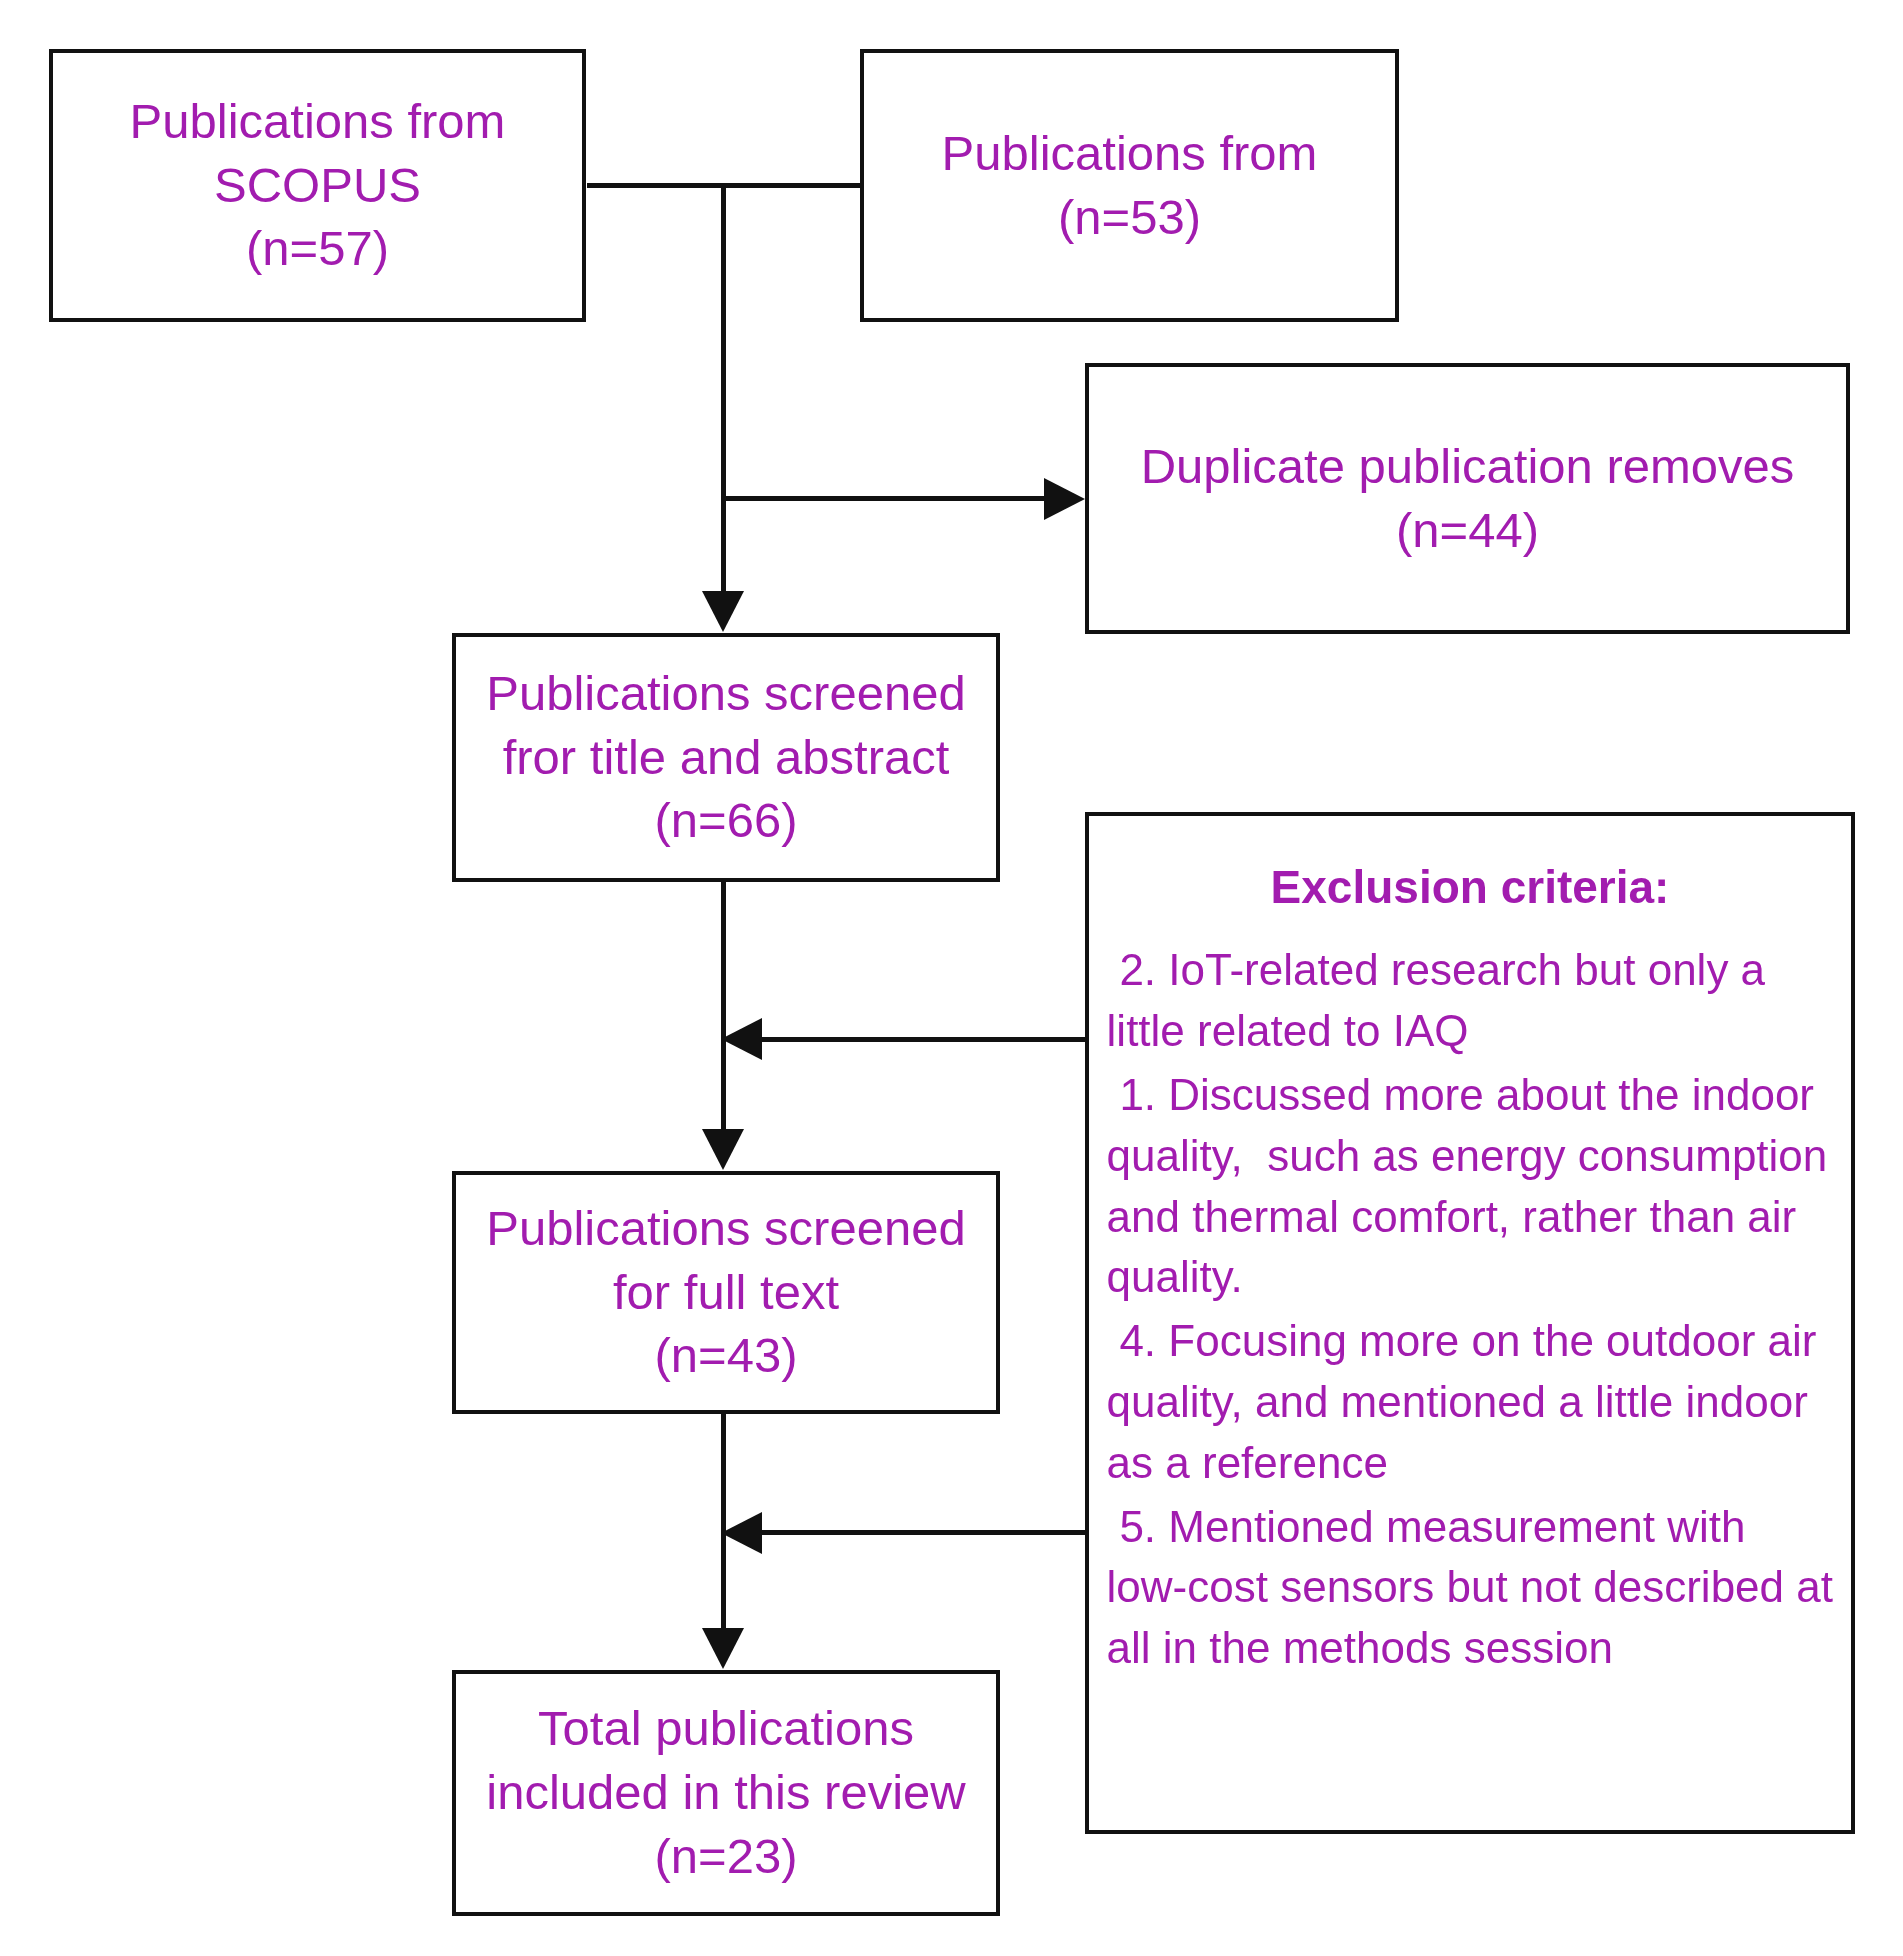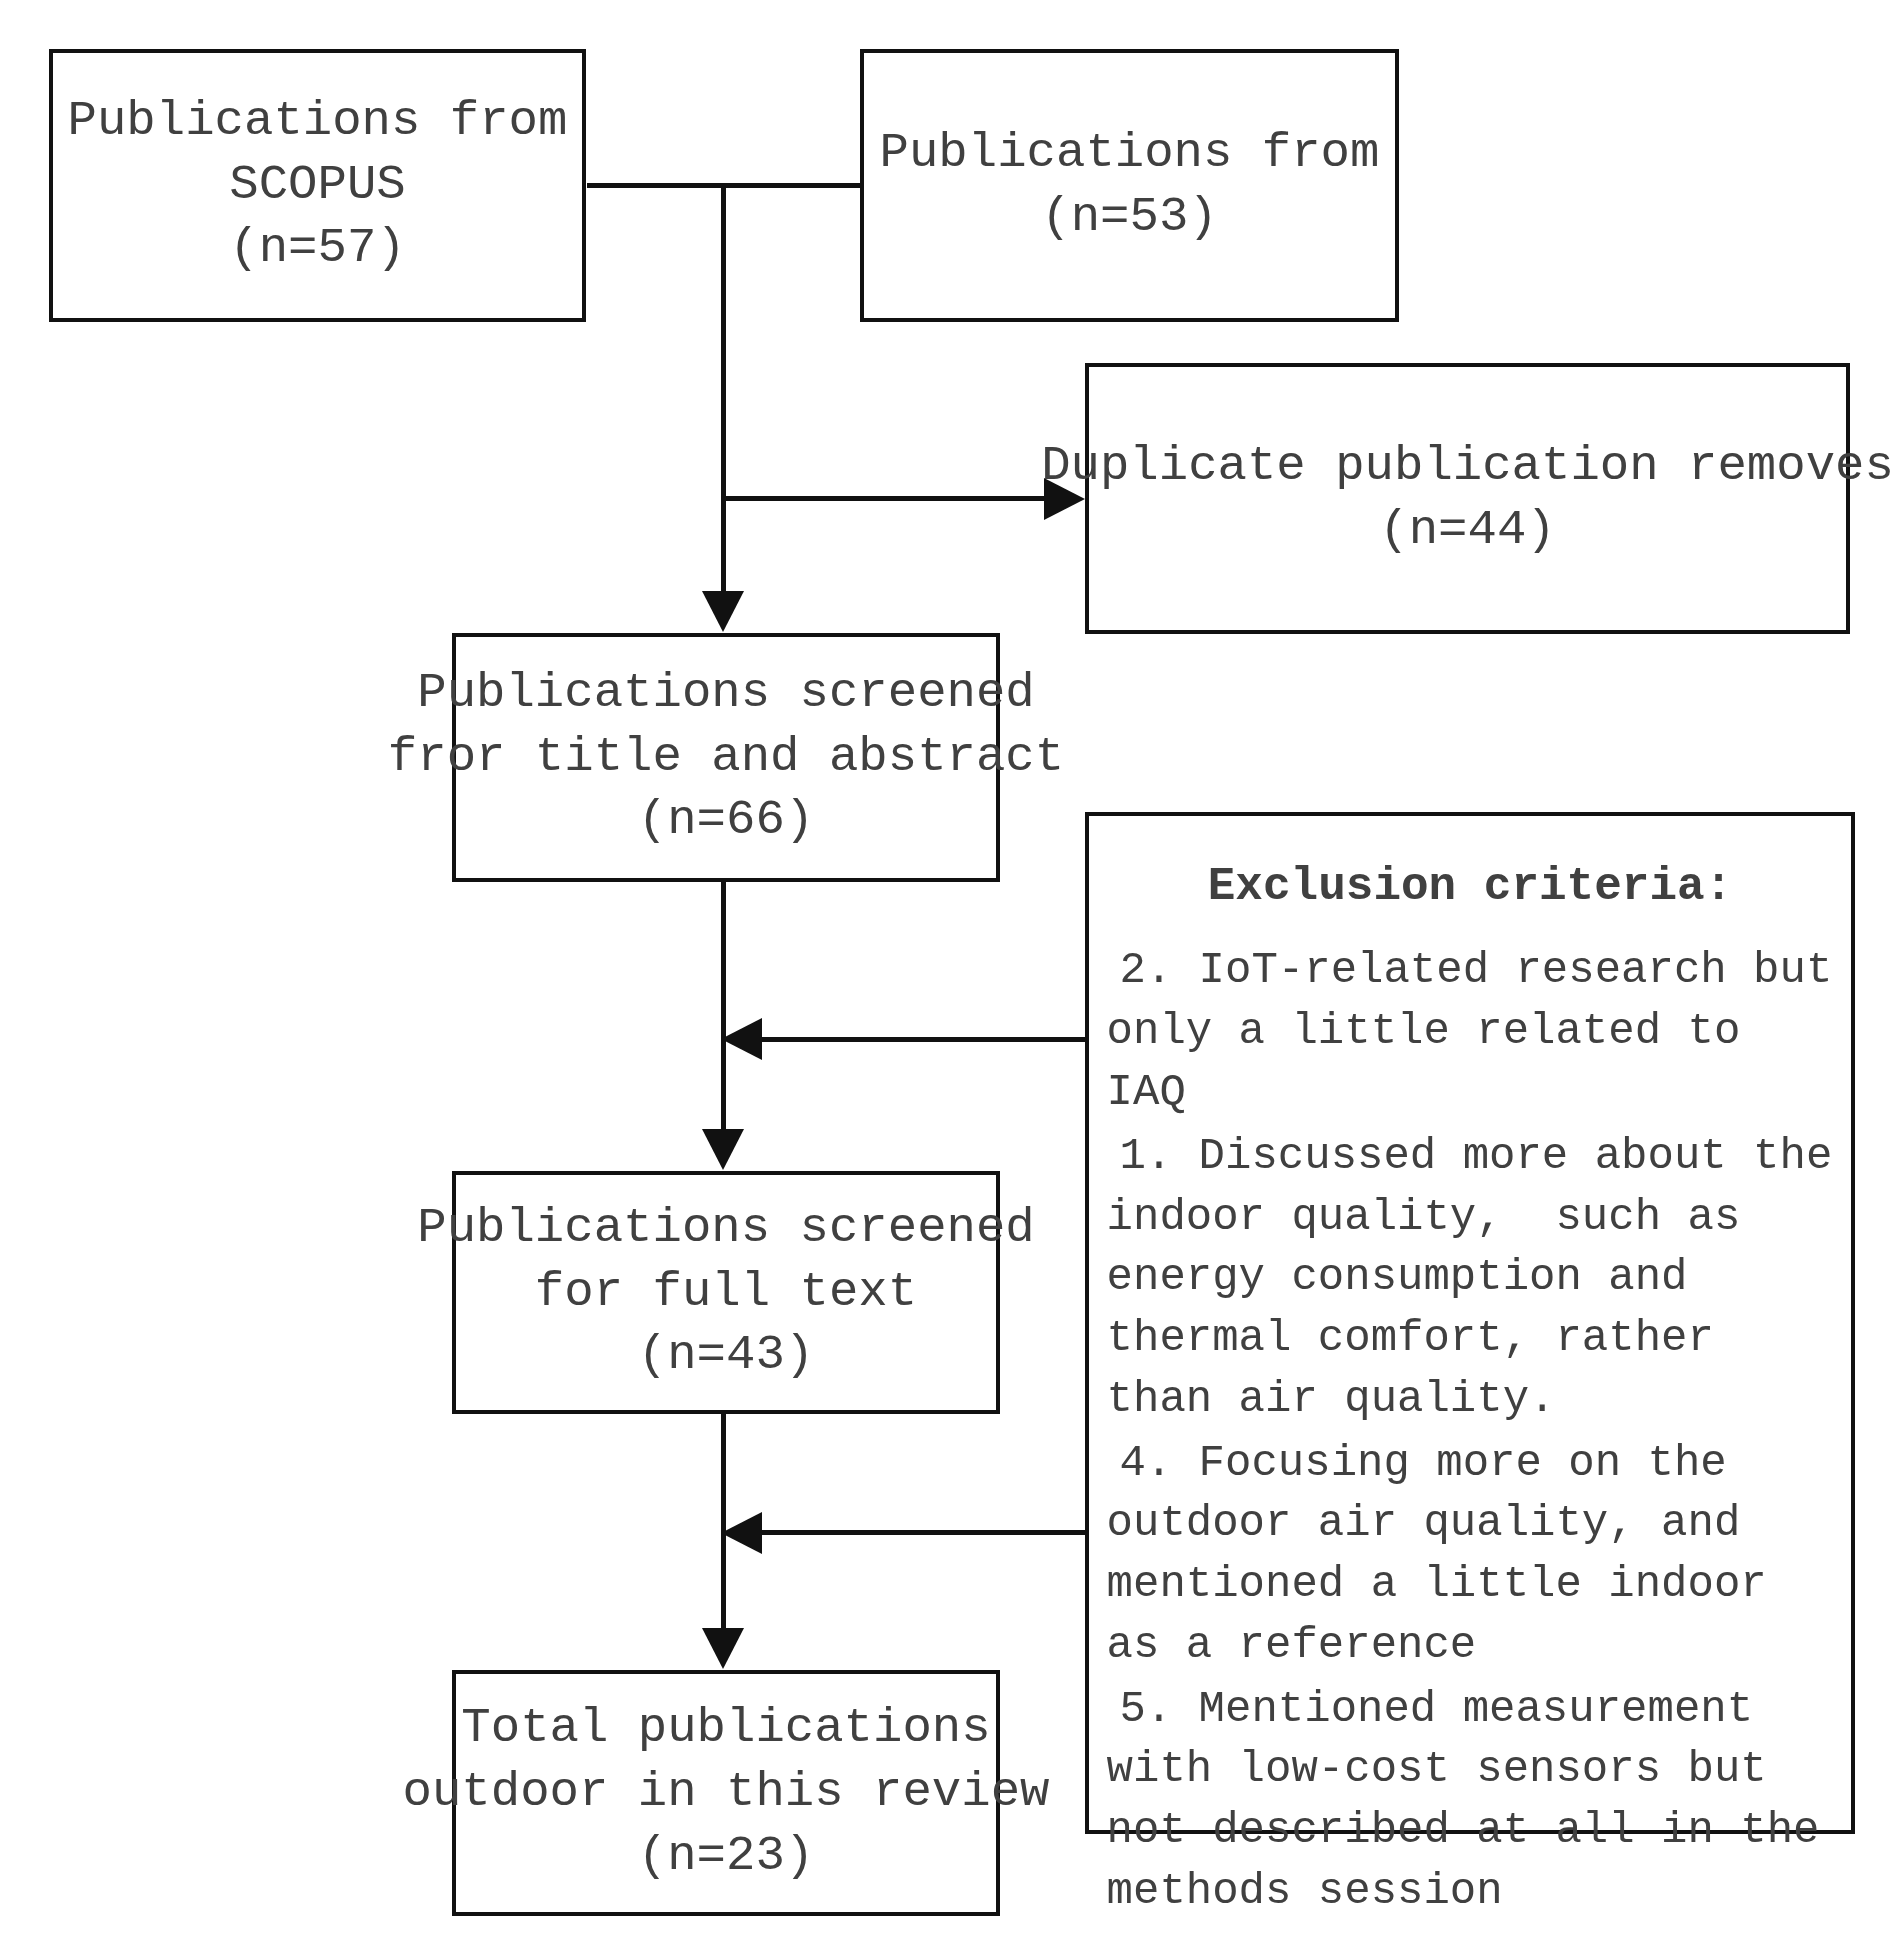--- a/index.html
+++ b/index.html
@@ -6,22 +6,22 @@
   html, body {
     margin: 0;
     padding: 0;
     background: #ffffff;
   }
   #diagram-root {
     position: relative;
     width: 1903px;
     height: 1956px;
     background: #ffffff;
-    font-family: Liberation Mono, monospace;
-    color: #404040;
+    font-family: Liberation Sans, sans-serif;
+    color: #a21caf;
     overflow: hidden;
   }
   .flow-box {
     position: absolute;
     box-sizing: border-box;
     border: 4.8px solid #111111;
     background: #ffffff;
     display: flex;
     flex-direction: column;
     align-items: center;
@@ -131,21 +131,21 @@
   </div>
 
   <div class="flow-box box-screen-full">
     <span class="line">Publications screened</span>
     <span class="line">for full text</span>
     <span class="line">(n=43)</span>
   </div>
 
   <div class="flow-box box-total">
     <span class="line">Total publications</span>
-    <span class="line">outdoor in this review</span>
+    <span class="line">included in this review</span>
     <span class="line">(n=23)</span>
   </div>
 
   <div class="flow-box box-exclusion">
     <span class="excl-title">Exclusion criteria:</span>
     <span class="excl-item">2. IoT-related research but only a little related to IAQ</span>
     <span class="excl-item">1. Discussed more about the indoor quality,  such as energy consumption and thermal comfort, rather than air quality.</span>
     <span class="excl-item">4. Focusing more on the outdoor air quality, and mentioned a little indoor as a reference</span>
     <span class="excl-item">5. Mentioned measurement with low-cost sensors but not described at all in the methods session</span>
   </div>

